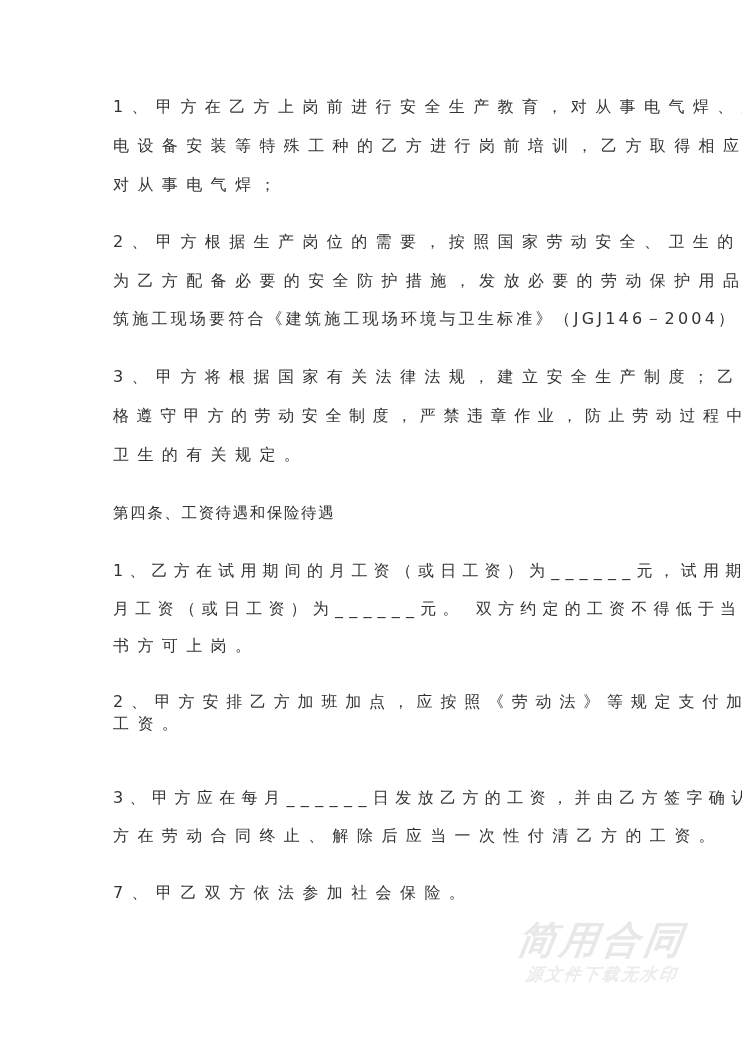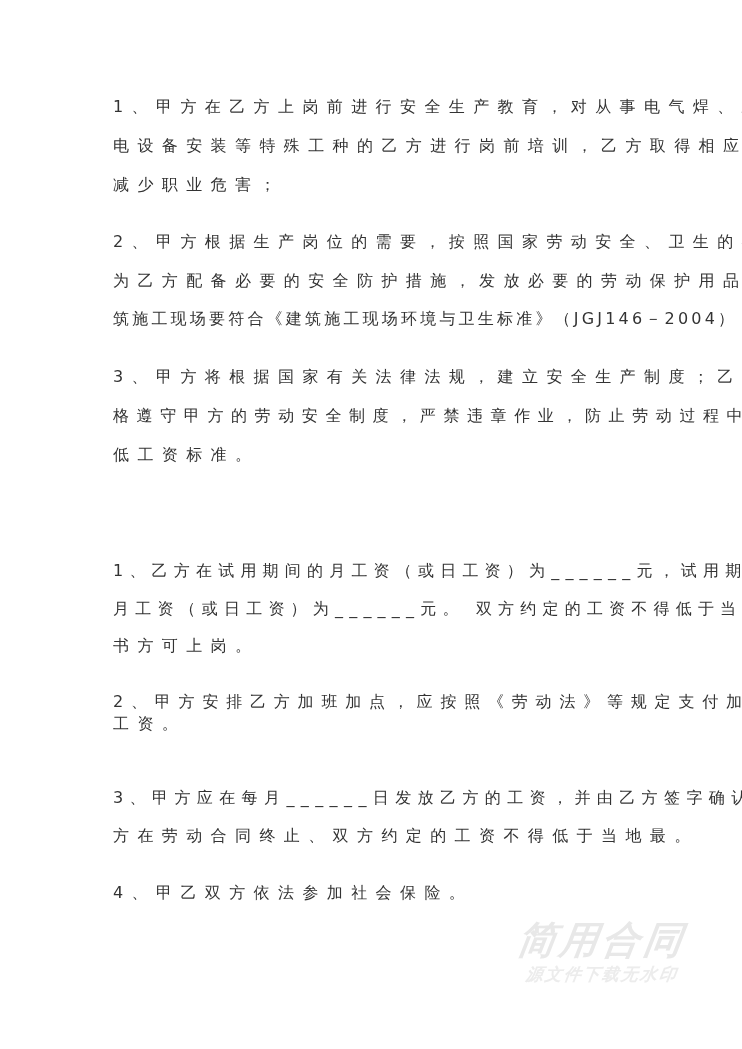--- a/index.html
+++ b/index.html
@@ -64,41 +64,42 @@
     transform: skewX(-8deg);
   }
 </style>
 </head>
 <body>
 
 <div class="page">
 
   <div class="line" style="top:95px">1、甲方在乙方上岗前进行安全生产教育，对从事电气焊、土建、水</div>
   <div class="line" style="top:134px">电设备安装等特殊工种的乙方进行岗前培训，乙方取得相应的操作证</div>
-  <div class="line" style="top:173px">减少职业危害；</div>
+  <div class="line" style="top:173px">对从事电气焊；</div>
 
   <div class="line" style="top:230px">2、甲方根据生产岗位的需要，按照国家劳动安全、卫生的有关规定</div>
   <div class="line" style="top:269px">为乙方配备必要的安全防护措施，发放必要的劳动保护用品。其中建</div>
   <div class="line" style="top:307px; letter-spacing:3.2px">筑施工现场要符合《建筑施工现场环境与卫生标准》（JGJ146－2004）；</div>
 
   <div class="line" style="top:365px">3、甲方将根据国家有关法律法规，建立安全生产制度；乙方应当严</div>
   <div class="line" style="top:404px; letter-spacing:7.6px">格遵守甲方的劳动安全制度，严禁违章作业，防止劳动过程中的事故，</div>
-  <div class="line" style="top:443px">低工资标准。</div>
+  <div class="line" style="top:443px">卫生的有关规定。</div>
 
+  <div class="line heading" style="top:501px">第四条、工资待遇和保险待遇</div>
 
   <div class="line" style="top:559px; letter-spacing:6.2px">1、乙方在试用期间的月工资（或日工资）为______元，试用期满后</div>
   <div class="line" style="top:597px; letter-spacing:6.2px">月工资（或日工资）为______元。 双方约定的工资不得低于当地最</div>
   <div class="line" style="top:634px">书方可上岗。</div>
 
   <div class="line" style="top:690px; letter-spacing:7.8px">2、甲方安排乙方加班加点，应按照《劳动法》等规定支付加班加点</div>
   <div class="line" style="top:712px">工资。</div>
 
   <div class="line" style="top:786px; letter-spacing:6.4px">3、甲方应在每月______日发放乙方的工资，并由乙方签字确认。 甲</div>
-  <div class="line" style="top:824px">方在劳动合同终止、双方约定的工资不得低于当地最。</div>
+  <div class="line" style="top:824px">方在劳动合同终止、解除后应当一次性付清乙方的工资。</div>
 
-  <div class="line" style="top:881px">4、甲乙双方依法参加社会保险。</div>
+  <div class="line" style="top:881px">7、甲乙双方依法参加社会保险。</div>
 
   <div class="watermark">
     <div class="wm-title">简用合同</div>
     <div class="wm-sub">源文件下载无水印</div>
   </div>
 
 </div>
 
 </body></html>

